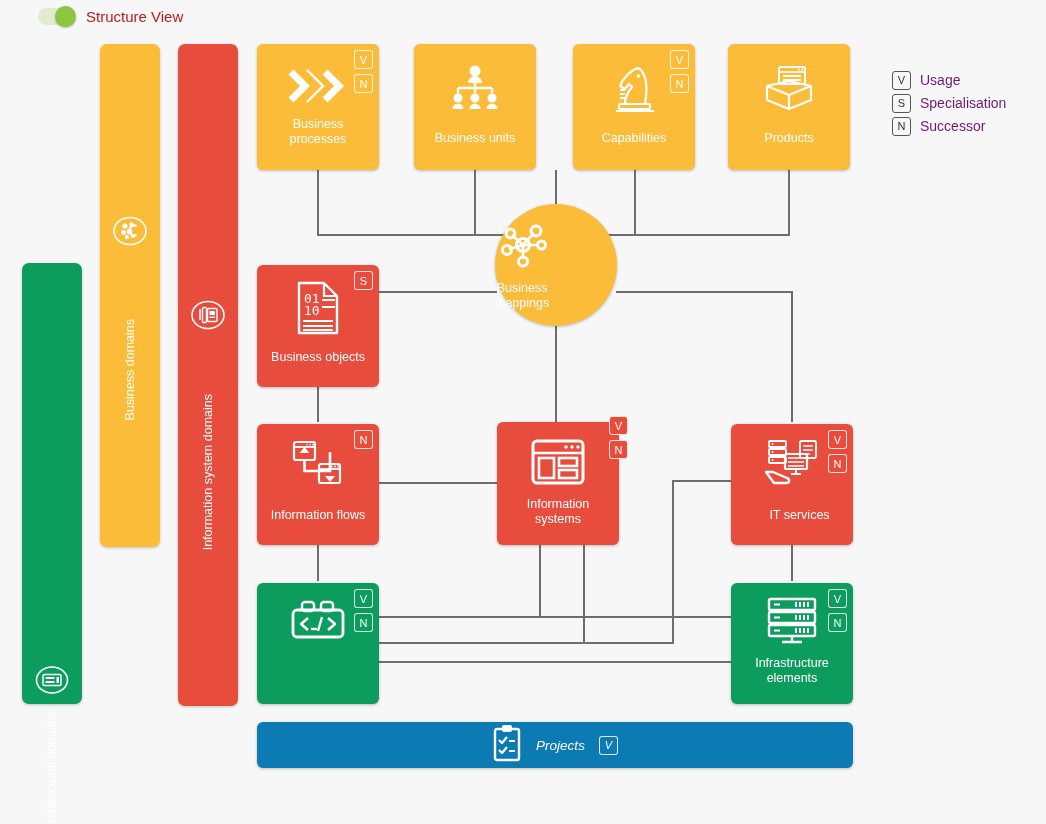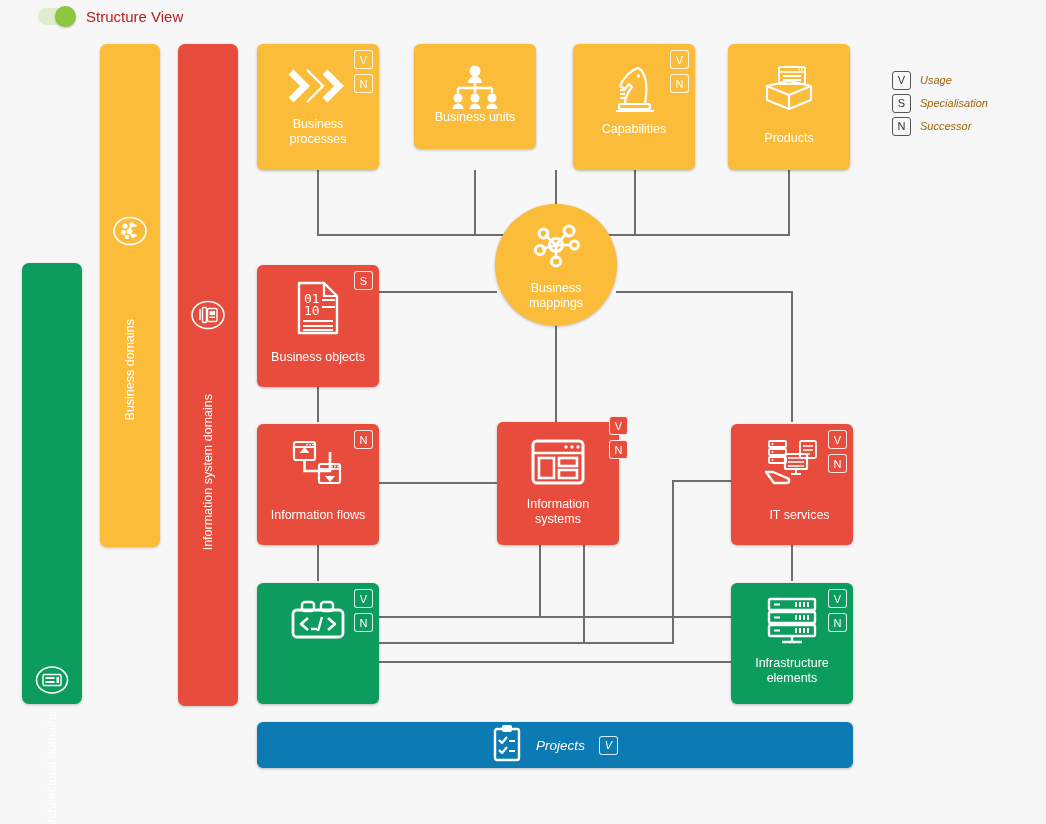--- a/index.html
+++ b/index.html
@@ -17,21 +17,21 @@
   .switch{width:36px;height:17px;border-radius:9px;background:#dfeccd;position:relative;cursor:pointer;}
   .switch .knob{position:absolute;right:-2px;top:-2px;width:21px;height:21px;border-radius:50%;
     background:#8cc63e;box-shadow:0 1px 2px rgba(0,0,0,.25);}
   .toggle-label{font-size:15px;color:#b91c1c;}
 
   
   .legend{position:absolute;left:892px;top:69px;}
   .legend-row{display:flex;align-items:center;gap:9px;height:22px;margin-bottom:1px;}
   .badge-box{width:17px;height:17px;border:1px solid #555;border-radius:3px;
     display:flex;align-items:center;justify-content:center;font-size:11px;color:#333;background:transparent;}
-  .legend-text{font-size:11px;color:#a16207;font-style:italic;}
+  .legend-text{font-size:14px;color:#701a75;}
 
   
   svg.links{position:absolute;left:0;top:0;width:1046px;height:824px;pointer-events:none;}
   svg.links path,svg.links line{stroke:#6e6e6e;stroke-width:2;fill:none;}
 
   
   .lane{position:absolute;border-radius:7px;box-shadow:0 1px 3px rgba(0,0,0,.22);
     display:flex;flex-direction:column;align-items:center;}
   .lane .lane-icon{position:absolute;left:50%;transform:translateX(-50%);}
   .lane .lane-label{position:absolute;left:50%;white-space:nowrap;font-size:12.5px;color:#fff;
@@ -48,21 +48,21 @@
   .b{width:17px;height:17px;border:1px solid rgba(255,255,255,.85);border-radius:3px;
     display:flex;align-items:center;justify-content:center;font-size:11px;color:#fff;
     background:inherit;}
   .b.on-yellow{background:#FBBC3A;}
   .b.on-red{background:#E74C3C;}
   .b.on-green{background:#0C9C5D;}
   .b.on-blue{background:#0C7BB3;}
 
   
   .hub{position:absolute;border-radius:50%;box-shadow:0 1px 3px rgba(0,0,0,.25);
-    display:flex;flex-direction:column;align-items:center;justify-content:center;}
+    display:flex;flex-direction:column;align-items:flex-start;justify-content:center;}
   .hub .h-label{color:#fff;font-size:12.5px;line-height:15px;text-align:center;margin-top:6px;}
 
   
   .projects{position:absolute;border-radius:6px;box-shadow:0 1px 3px rgba(0,0,0,.25);
     display:flex;align-items:center;justify-content:center;gap:14px;font-style:italic;}
   .projects .p-label{color:#fff;font-size:13.5px;}
 </style>
 </head>
 <body>
 
@@ -176,21 +176,21 @@
     </span>
     <span class="c-label" style="bottom:23px;">
       <span>Business processes</span>
     </span>
     <div class="badges">
       <span class="b on-yellow">V</span>
       <span class="b on-yellow">N</span>
     </div>
   </div>
 
-  <div class="card" style="left:414px;top:44px;width:122px;height:105px;background:#FBBC3A;">
+  <div class="card" style="left:414px;top:44px;width:122px;height:126px;background:#FBBC3A;">
     <span class="c-icon">
       <svg width="62" height="48" viewBox="0 0 62 48">
         <circle cx="31" cy="7" r="5.5" fill="#fff"></circle>
         <path d="M24 19 a7 7 0 0 1 14 0 z" fill="#fff"></path>
         <path d="M31 19 v5 M14 24 h34 M14 24 v5 M31 24 v5 M48 24 v5" stroke="#fff" stroke-width="2.4" fill="none"></path>
         <circle cx="14" cy="34" r="4.5" fill="#fff"></circle>
         <path d="M8.5 45 a5.5 5.5 0 0 1 11 0 z" fill="#fff"></path>
         <circle cx="31" cy="34" r="4.5" fill="#fff"></circle>
         <path d="M25.5 45 a5.5 5.5 0 0 1 11 0 z" fill="#fff"></path>
         <circle cx="48" cy="34" r="4.5" fill="#fff"></circle>
@@ -203,21 +203,21 @@
   <div class="card" style="left:573px;top:44px;width:122px;height:126px;background:#FBBC3A;">
     <span class="c-icon">
       <svg width="54" height="52" viewBox="0 0 54 52">
         <path d="M31 4 C24 6 16 14 13 22 L18 25 L22 20 L25 23 C21 28 18 33 18 40 L38 40 C40 28 41 14 34 6 Z" fill="none" stroke="#fff" stroke-width="2.2" stroke-linejoin="round"></path>
         <circle cx="31.5" cy="12" r="1.7" fill="#fff"></circle>
         <path d="M13 26 h5 M13 30 h5 M13 34 h5" stroke="#fff" stroke-width="1.8"></path>
         <rect x="12" y="40" width="31" height="5" rx="1.5" fill="none" stroke="#fff" stroke-width="2.2"></rect>
         <path d="M9 47 h38" stroke="#fff" stroke-width="2.2"></path>
       </svg>
     </span>
-    <span class="c-label" style="bottom:33px;">Capabilities</span>
+    <span class="c-label" style="bottom:24px;">Capabilities</span>
     <div class="badges">
       <span class="b on-yellow">V</span>
       <span class="b on-yellow">N</span>
     </div>
   </div>
 
   <div class="card" style="left:728px;top:44px;width:122px;height:126px;background:#FBBC3A;">
     <span class="c-icon">
       <svg width="60" height="50" viewBox="0 0 60 50">
         <rect x="20" y="3" width="26" height="17" rx="1.5" fill="none" stroke="#fff" stroke-width="2"></rect>

